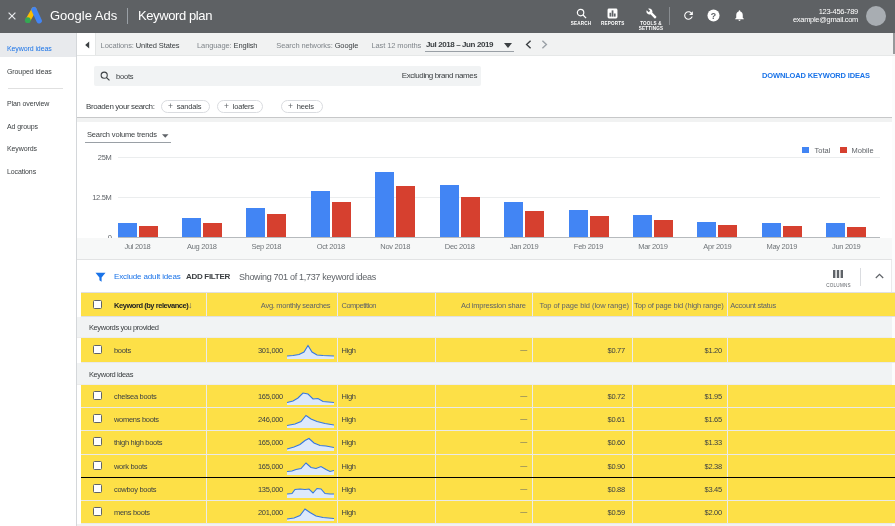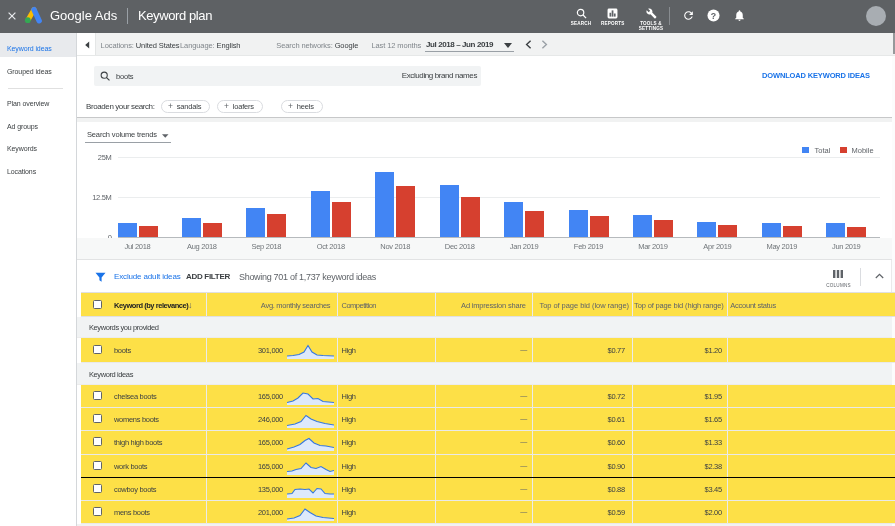--- a/index.html
+++ b/index.html
@@ -123,20 +123,21 @@
       <svg width="13" height="13" viewBox="0 0 14 14">
           <circle cx="7" cy="7" r="6.5" fill="#fff"></circle>
           <text x="7" y="10.4" text-anchor="middle" font-size="9.5" font-weight="bold" fill="#5f6368" font-family="Liberation Sans">?</text>
         </svg>
     </div>
     <div class="abs" style="left:733px;top:9px;">
       <svg width="13" height="13" viewBox="0 0 24 24">
           <path d="M12 22c1.1 0 2-.9 2-2h-4c0 1.1.89 2 2 2zm6-6v-5c0-3.07-1.64-5.64-4.5-6.32V4c0-.83-.67-1.5-1.5-1.5s-1.5.67-1.5 1.5v.68C7.63 5.36 6 7.92 6 11v5l-2 2v1h16v-1l-2-2z" fill="#fff"></path>
         </svg>
     </div>
+    <div class="abs tb-acct">123-456-789<br>example@gmail.com</div>
     <div class="abs tb-avatar"></div>
   </div>
 
   <div id="sidebar" class="abs">
     <div class="sb-sel-bg"></div>
     <div class="sb-item" style="top:11.5px;color:#1a73e8;">Keyword ideas</div>
     <div class="sb-item" style="top:35px;">Grouped ideas</div>
     <div class="sb-div"></div>
     <div class="sb-item" style="top:67px;">Plan overview</div>
     <div class="sb-item" style="top:89.5px;">Ad groups</div>
@@ -144,21 +145,21 @@
     <div class="sb-item" style="top:134.5px;">Locations</div>
   </div>
 
   <div id="crumb" class="abs">
     <div class="cb-back">
         <svg width="6" height="8" viewBox="0 0 6 8" style="margin:7.5px 0 0 7px;">
           <path d="M5.2 0.5 L1.2 4 L5.2 7.5 Z" fill="#3c4043"></path>
         </svg>
       </div>
     <div class="cb-t" style="left:23.6px;">Locations: <b>United States</b></div>
-    <div class="cb-t" style="left:103px;">Language: <b>English</b></div>
+    <div class="cb-t" style="left:120px;">Language: <b>English</b></div>
     <div class="cb-t" style="left:199.3px;">Search networks: <b>Google</b></div>
     <div class="cb-t" style="left:294.4px;">Last 12 months</div>
     <div class="cb-range" style="left:349px;">Jul 2018 – Jun 2019</div>
     <div class="abs" style="left:427px;top:9.5px;">
         <svg width="8" height="5" viewBox="0 0 8 5">
           <path d="M0 0 L8 0 L4 5 Z" fill="#3c4043"></path>
         </svg>
       </div>
     <div class="cb-underline"></div>
     <div class="abs" style="left:448px;top:7px;">

